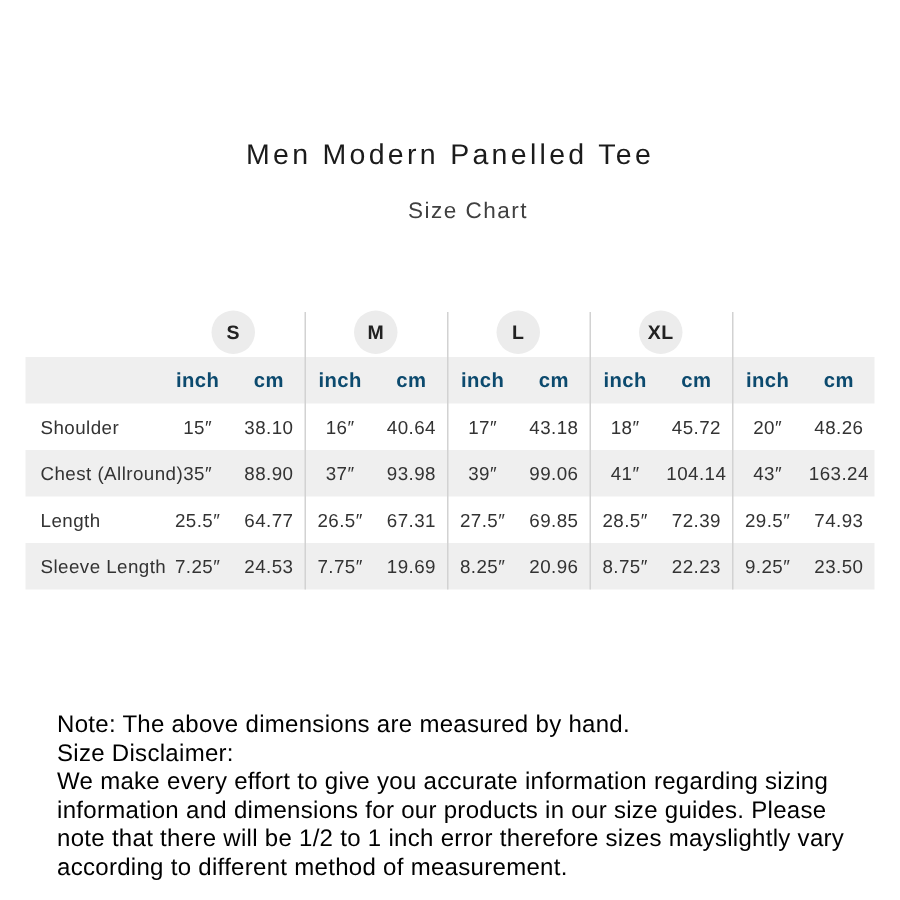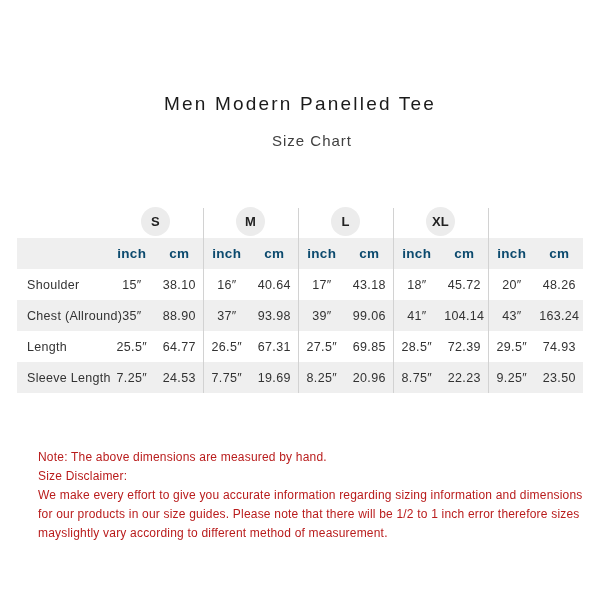--- a/index.html
+++ b/index.html
@@ -64,25 +64,25 @@
   .t-row.units { font-size: 13.5px; color: #0c4a6e; font-weight: bold; }
   .t-row .label-cell { padding-left: 10px; text-align: left; white-space: nowrap; }
   .t-row .val-cell { text-align: center; white-space: nowrap; }
   .dividers { position: absolute; left: 0; top: 0; width: 100%; height: 0; }
   .divider {
     position: absolute; top: 3px;
     width: 1px; height: 185px;
     background: var(--divider, #d2d2d2);
   }
   .notes {
-    position: absolute; left: 38px; top: 448px;
+    position: absolute; left: 38px; top: 474px;
     width: 546px;
-    font-size: 12px; line-height: 19px;
+    font-size: 16px; line-height: 19px;
     letter-spacing: 0.2px;
-    color: #b91c1c;
+    color: #000000;
   }
   .notes p { margin: 0; }
   .note-line { margin-bottom: 13px; }
 </style>
 </head>
 <body style="--stripe: #efefef; --badge-bg: #ececec; --divider: #d2d2d2;">
 
 <div class="page">
 
   <div class="title">Men Modern Panelled Tee</div>

